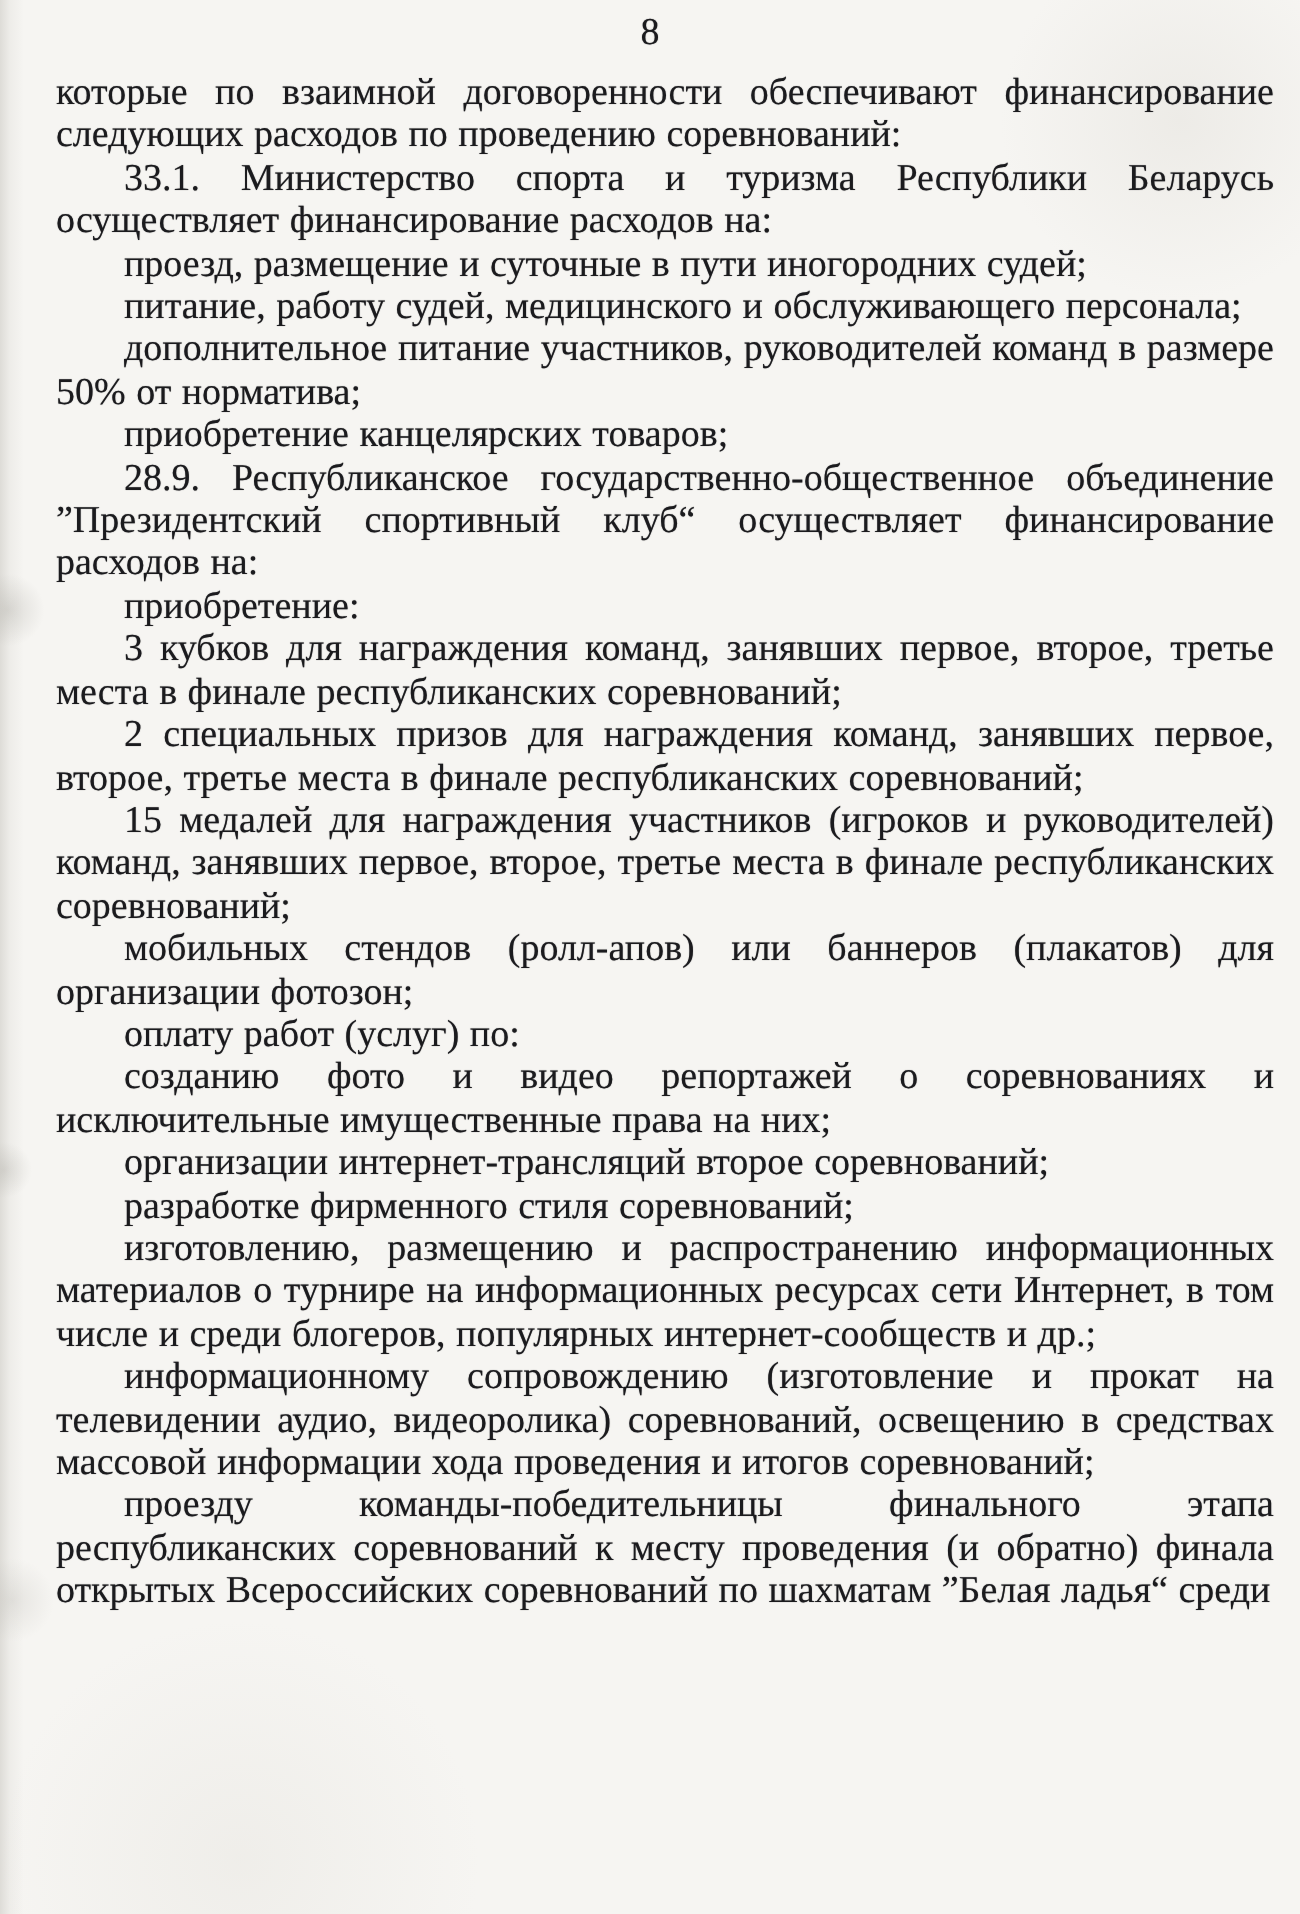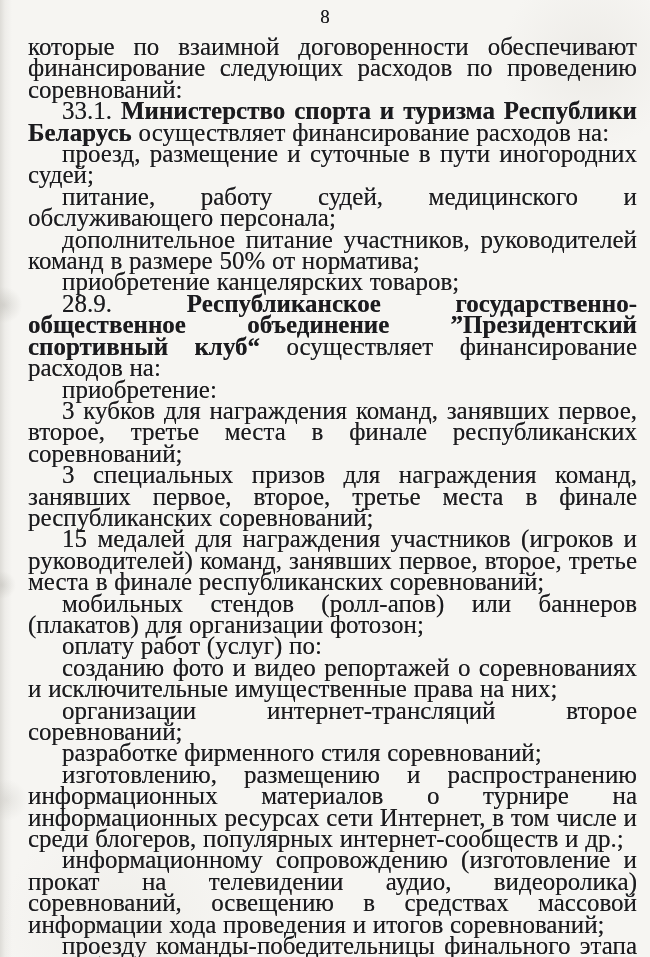--- a/index.html
+++ b/index.html
@@ -35,52 +35,52 @@
   }
   .content {
     position: absolute;
     top: 36px;
     left: 28px;
     width: 609px;
   }
   .content p {
     margin: 0;
     padding: 0;
-    font-size: 25px;
+    font-size: 19px;
     line-height: 21.4px;
     text-align: justify;
     text-indent: 34px;
     hyphens: none;
     -webkit-hyphens: none;
     word-spacing: 0.5px;
     text-shadow: 0 0 0.5px rgba(25,25,28,0.6);
   }
   .content p.noindent {
     text-indent: 0;
   }
   .content .b {
-    font-weight: bold;
+    font-weight: normal;
   }
 </style>
 </head>
 <body>
 
 <div class="page-number">8</div>
 
 <div class="content">
   <p class="noindent">которые по взаимной договоренности обеспечивают финансирование следующих расходов по проведению соревнований:</p>
   <p><span>33.1.</span> <span class="b">Министерство спорта и туризма Республики Беларусь</span> <span>осуществляет финансирование расходов на:</span></p>
   <p>проезд, размещение и суточные в пути иногородних судей;</p>
   <p>питание, работу судей, медицинского и обслуживающего персонала;</p>
   <p>дополнительное питание участников, руководителей команд в размере 50% от норматива;</p>
   <p>приобретение канцелярских товаров;</p>
   <p><span>28.9.</span> <span class="b">Республиканское государственно-общественное объединение ”Президентский спортивный клуб“</span> <span>осуществляет финансирование расходов на:</span></p>
   <p>приобретение:</p>
   <p>3 кубков для награждения команд, занявших первое, второе, третье места в финале республиканских соревнований;</p>
-  <p>3 специальных призов для награждения команд, занявших первое, второе, третье места в финале республиканских соревнований;</p>
+  <p>2 специальных призов для награждения команд, занявших первое, второе, третье места в финале республиканских соревнований;</p>
   <p>15 медалей для награждения участников (игроков и руководителей) команд, занявших первое, второе, третье места в финале республиканских соревнований;</p>
   <p>мобильных стендов (ролл-апов) или баннеров (плакатов) для организации фотозон;</p>
   <p>оплату работ (услуг) по:</p>
   <p>созданию фото и видео репортажей о соревнованиях и исключительные имущественные права на них;</p>
   <p>организации интернет-трансляций второе соревнований;</p>
   <p>разработке фирменного стиля соревнований;</p>
   <p>изготовлению, размещению и распространению информационных материалов о турнире на информационных ресурсах сети Интернет, в том числе и среди блогеров, популярных интернет-сообществ и др.;</p>
   <p>информационному сопровождению (изготовление и прокат на телевидении аудио, видеоролика) соревнований, освещению в средствах массовой информации хода проведения и итогов соревнований;</p>
   <p>проезду команды-победительницы финального этапа республиканских соревнований к месту проведения (и обратно) финала открытых Всероссийских соревнований по шахматам ”Белая ладья“ среди</p>
 </div>

